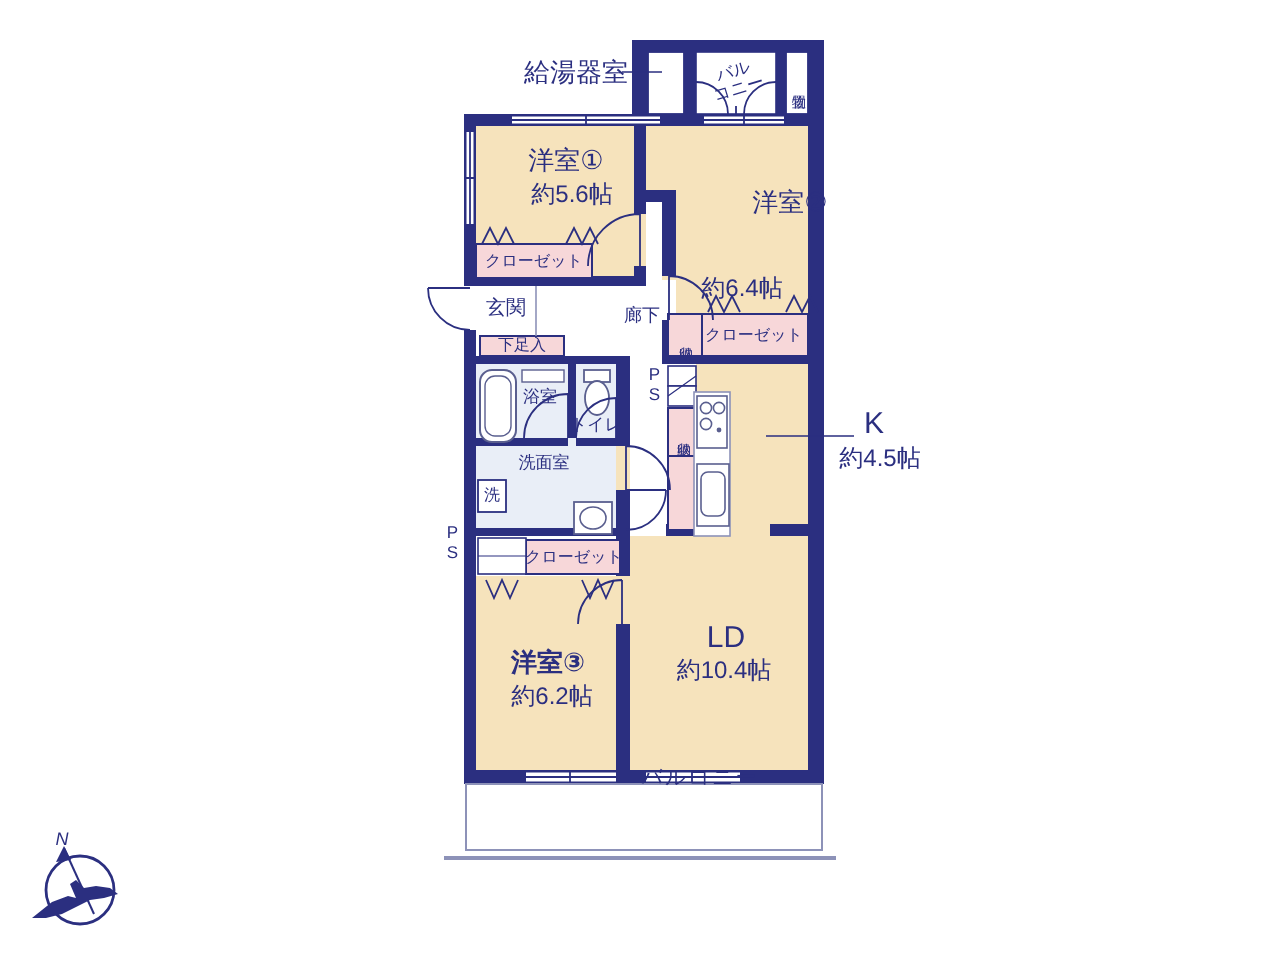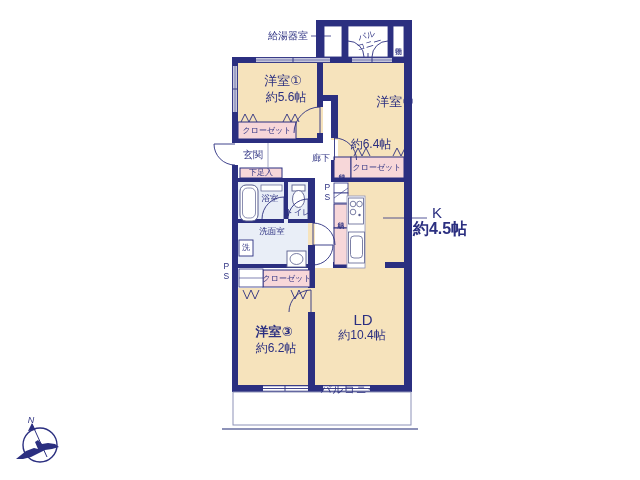--- a/index.html
+++ b/index.html
@@ -171,42 +171,42 @@
   <div class="lbl" style="left:369px;top:101px;font-size:13px;margin-left:26px;">洋室②</div>
   <div class="lbl" style="left:371px;top:117px;font-size:12px;margin-top:27px;">約6.4帖</div>
 
   <div class="lbl" style="left:274px;top:331px;font-size:13px;font-weight:bold;">洋室③</div>
   <div class="lbl" style="left:276px;top:348px;font-size:12px;">約6.2帖</div>
 
   <div class="lbl" style="left:363px;top:319px;font-size:15px;">LD</div>
   <div class="lbl" style="left:362px;top:335px;font-size:12px;">約10.4帖</div>
 
   <div class="lbl" style="left:437px;top:212px;font-size:15px;">K</div>
-  <div class="lbl" style="left:440px;top:229px;font-size:16px;font-weight:bold;">約4.5帖</div>
+  <div class="lbl" style="left:440px;top:229px;font-size:12px;">約4.5帖</div>
 
   <div class="lbl" style="left:267px;top:131px;font-size:8px;">クローゼット</div>
   <div class="lbl" style="left:377px;top:168px;font-size:8px;">クローゼット</div>
   <div class="lbl" style="left:287px;top:279px;font-size:8px;">クローゼット</div>
 
   <div class="lbl vt" style="left:342px;top:168px;font-size:7px;">収納</div>
   <div class="lbl vt" style="left:341px;top:216px;font-size:7px;">収納</div>
 
   <div class="lbl" style="left:253px;top:155px;font-size:10px;">玄関</div>
   <div class="lbl" style="left:321px;top:158px;font-size:9px;">廊下</div>
   <div class="lbl" style="left:261px;top:173px;font-size:8px;">下足入</div>
 
   <div class="lbl" style="left:270px;top:198px;font-size:8.5px;">浴室</div>
   <div class="lbl" style="left:298px;top:212px;font-size:8.5px;">トイレ</div>
   <div class="lbl" style="left:272px;top:231px;font-size:8.5px;">洗面室</div>
   <div class="lbl" style="left:246px;top:248px;font-size:8px;">洗</div>
 
   <div class="lbl vt" style="left:327px;top:192px;font-size:8.5px;">PS</div>
   <div class="lbl vt" style="left:226px;top:271px;font-size:8.5px;">PS</div>
 
-  <div class="lbl" style="left:288px;top:36px;font-size:10px;">給湯器室</div>
+  <div class="lbl" style="left:288px;top:36px;font-size:13px;">給湯器室</div>
   <div class="lbl vt" style="left:398.5px;top:42px;font-size:7px;">物置</div>
 
   <div class="rot lbl" style="left:368px;top:40px;font-size:8.5px;">
     <div>バル</div>
     <div>コニー</div>
   </div>
 
   <div class="lbl" style="left:322px;top:389px;font-size:10.5px;letter-spacing:1px;margin-left:28px;">バルコニー</div>
 
   <div class="lbl" style="left:31px;top:420px;font-size:9px;font-style:italic;">N</div>

